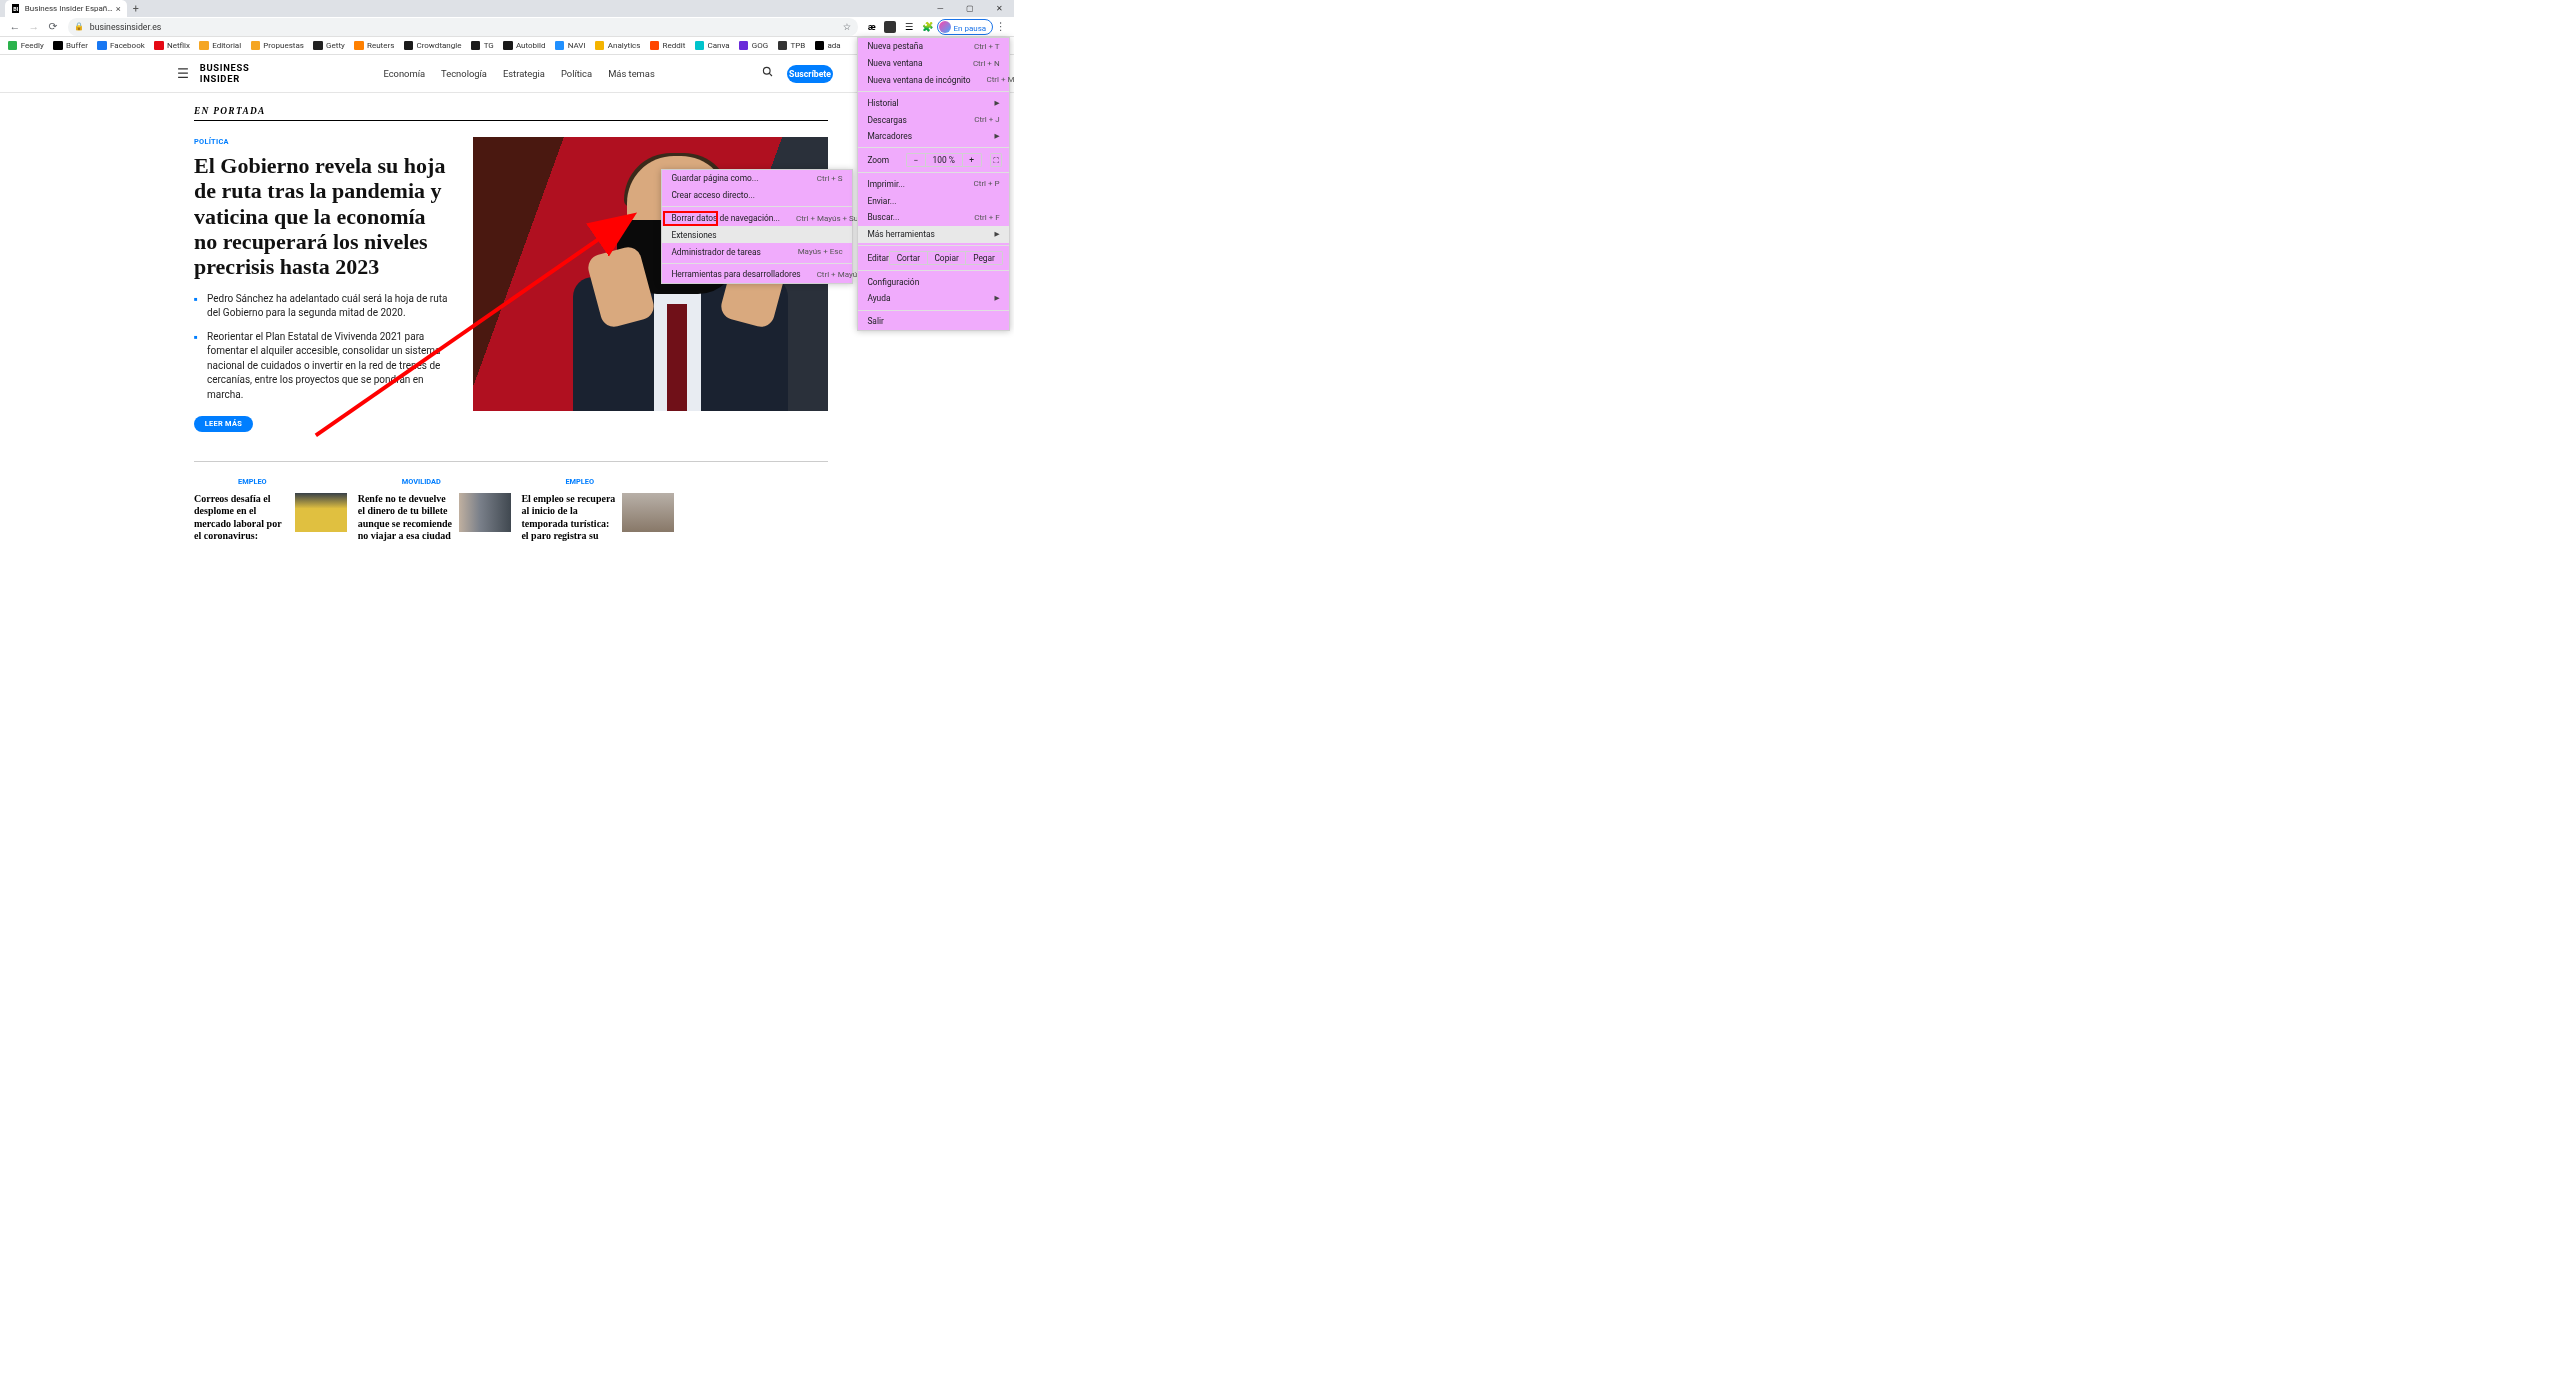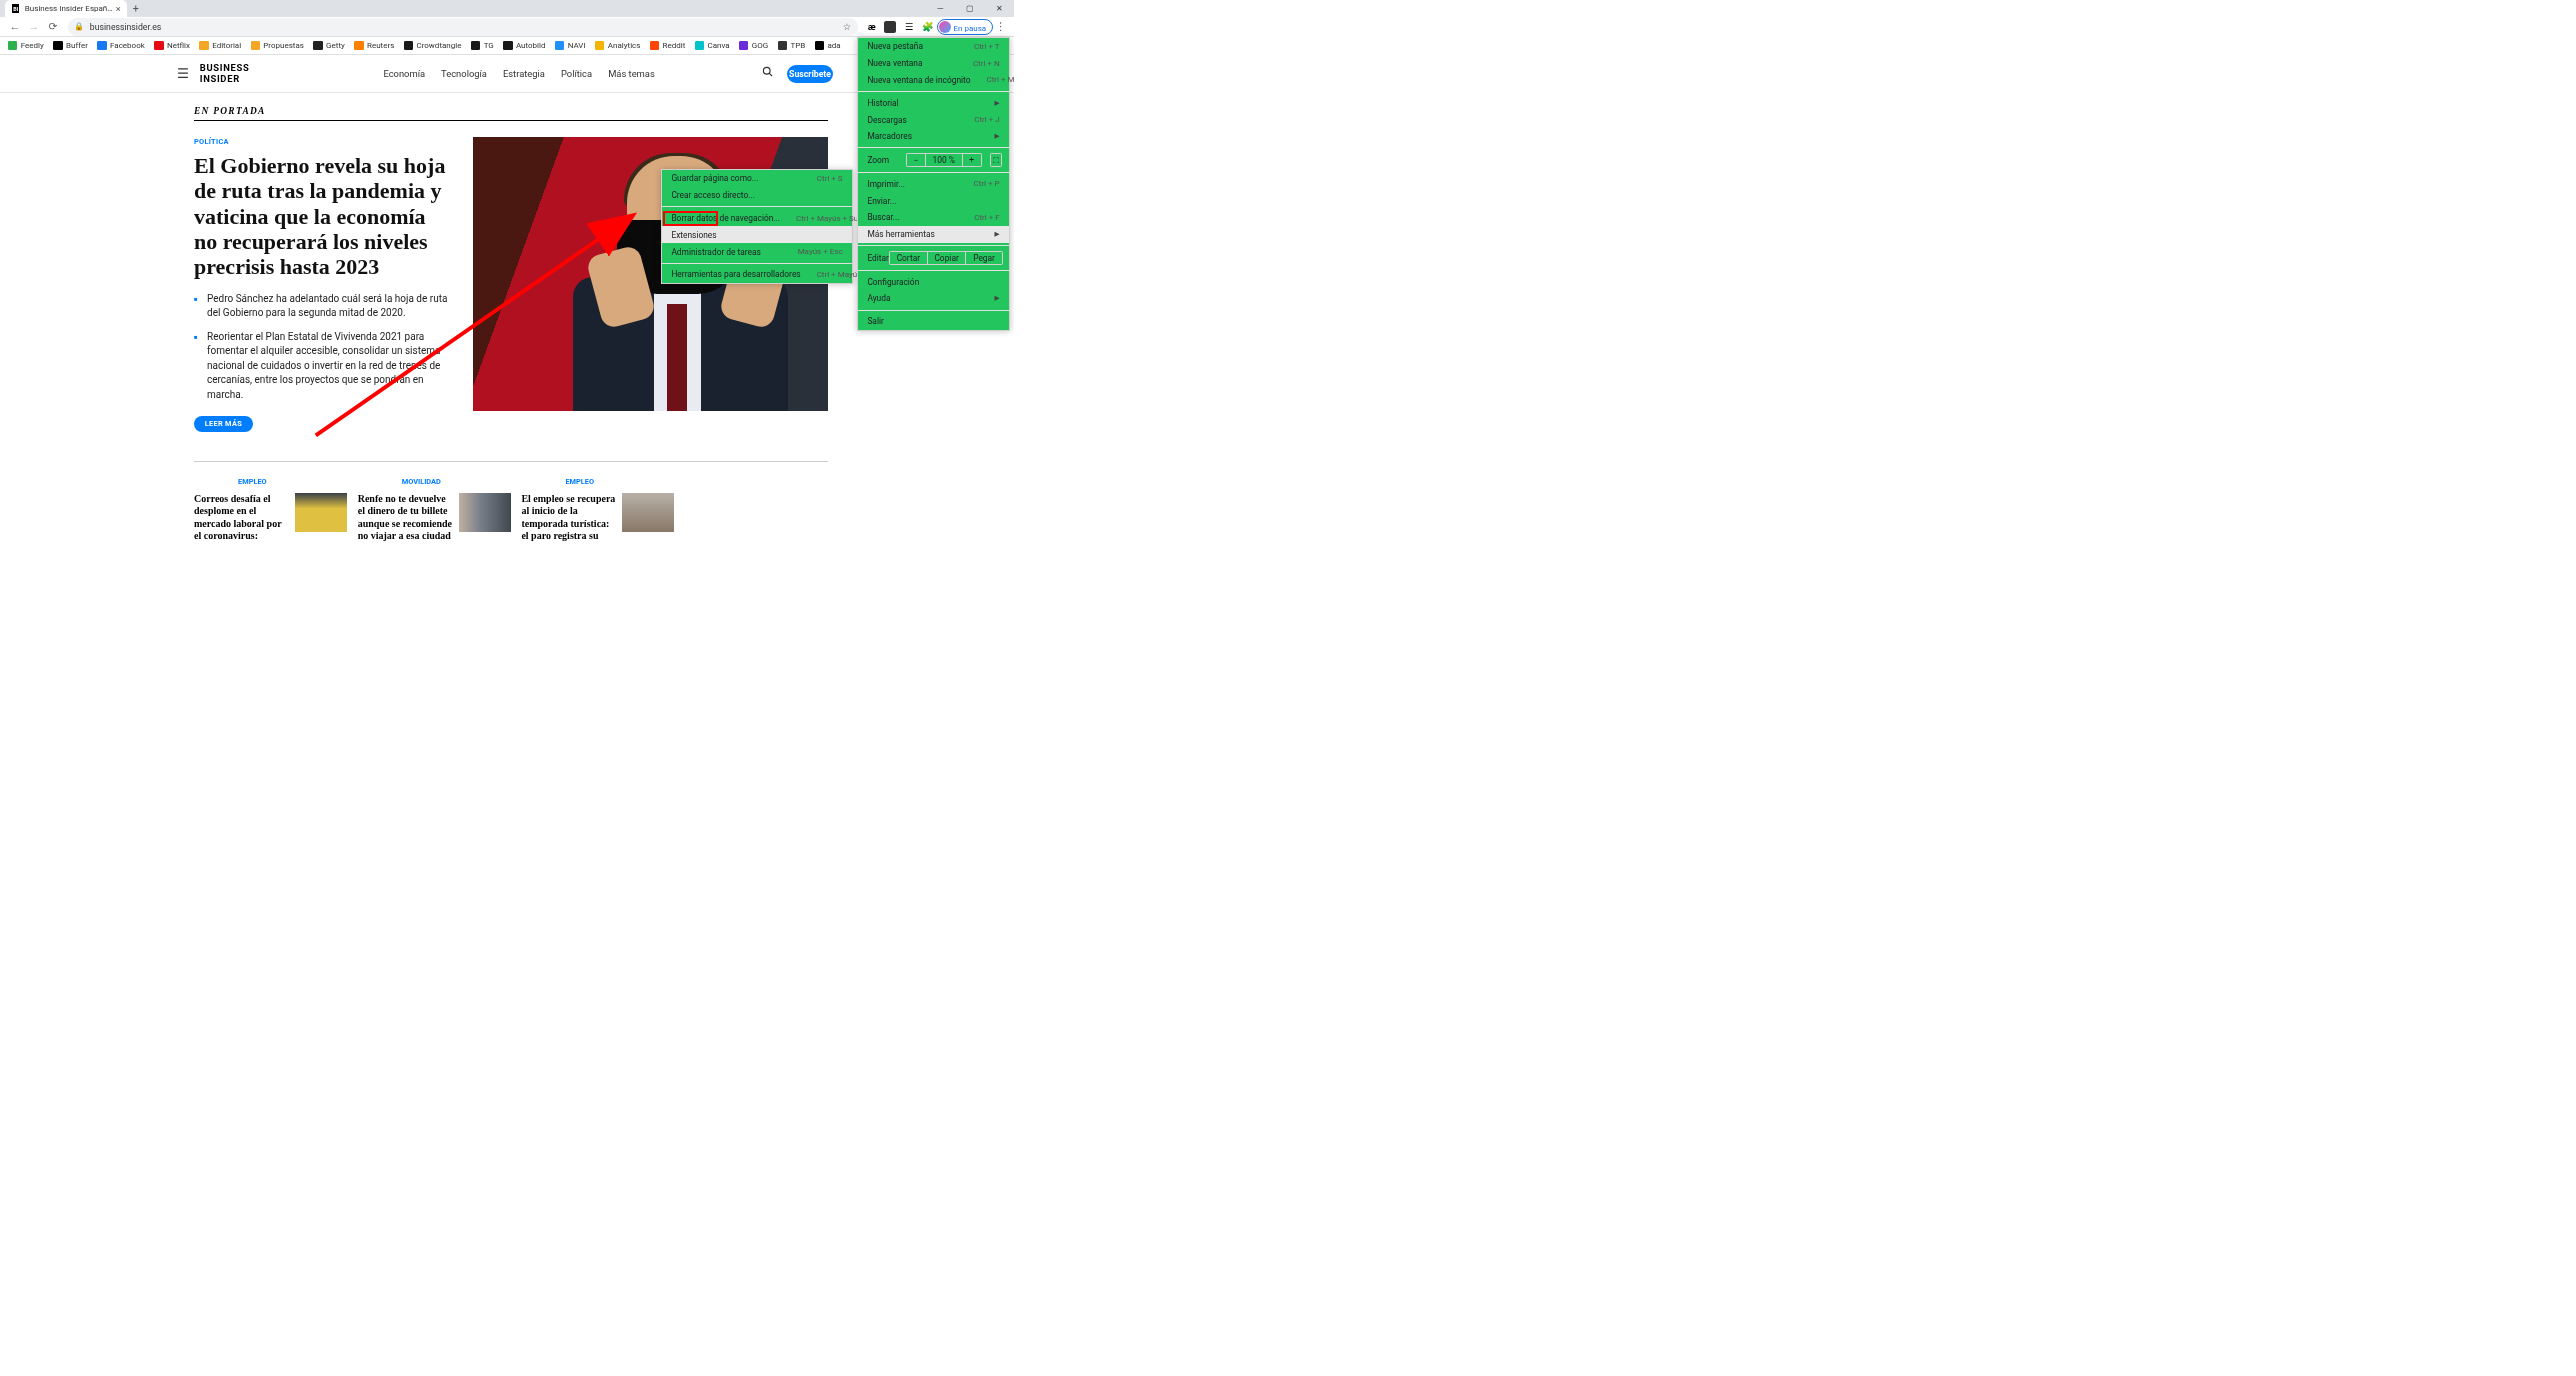--- a/index.html
+++ b/index.html
@@ -66,21 +66,21 @@
 .sec-col { width: 153px; }
 .sec-cat { color: #007eff; font-size: 7.4px; font-weight: bold; margin-bottom: 6.7px; padding-left: 44px; }
 .sec-row { display: flex; gap: 6.7px; }
 .sec-title { font-family: Georgia, serif; font-weight: bold; font-size: 10px; line-height: 1.25; flex: 1; }
 .sec-thumb { width: 52px; height: 39px; background: #8a7a5a; flex-shrink: 0; }
 .thumb-a { background: linear-gradient(#384048, #e0c040 40%, #e0c040); }
 .thumb-b { background: linear-gradient(90deg, #c0b0a0, #7a808a 40%, #404850); }
 .thumb-c { background: linear-gradient(#b8b0a8, #887868); }
 
 
-.menu { position: absolute; background: #22c55e; box-shadow: 0 1.3px 6.7px rgba(0,0,0,0.25); font-size: 8.4px; color: #202124; z-index: 100; border: 0.7px solid #d0d0d0; }
+.menu { position: absolute; background: #f0abfc; box-shadow: 0 1.3px 6.7px rgba(0,0,0,0.25); font-size: 8.4px; color: #202124; z-index: 100; border: 0.7px solid #d0d0d0; }
 .menu-item { display: flex; justify-content: space-between; align-items: center; padding: 3.4px 9.4px; white-space: nowrap; gap: 16px; }
 .menu-item .sc { color: #555; font-size: 8px; }
 .menu-sep { height: 0.7px; background: #e0e0e0; margin: 2.7px 0; }
 .menu-item.hl { background: #e8e8e8; }
 .menu-item .arrow { color: #444; font-size: 6.7px; }
 .zoom-row { display: flex; align-items: center; padding: 2px 6.7px; gap: 8px; }
 .zoom-row .zl { flex: 1; padding-left: 2.7px; }
 .zoom-row .seg { display: flex; align-items: center; border: 0.7px solid #d0d0d0; border-radius: 1.3px; }
 .zoom-row .seg > div { padding: 1.3px 6.7px; border-right: 0.7px solid #d0d0d0; }
 .zoom-row .seg > div:last-child { border-right: none; }

